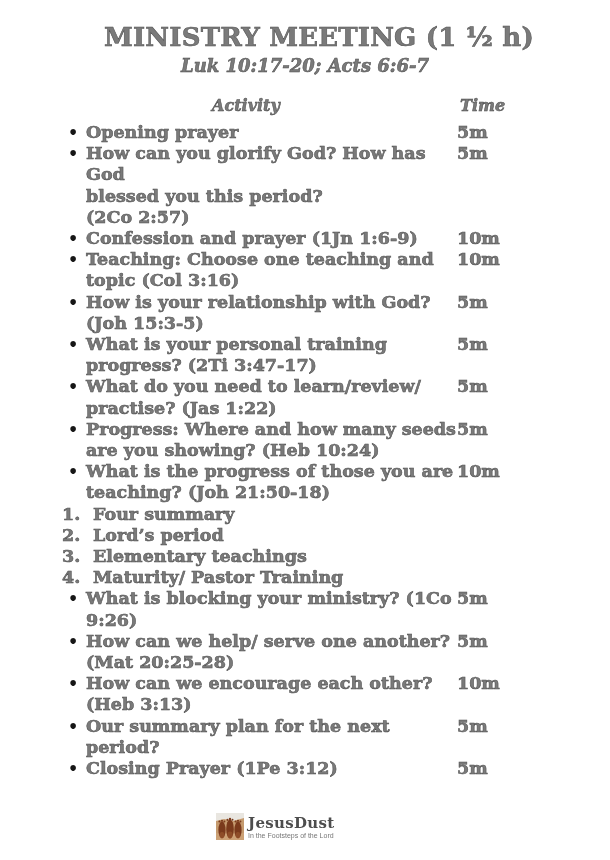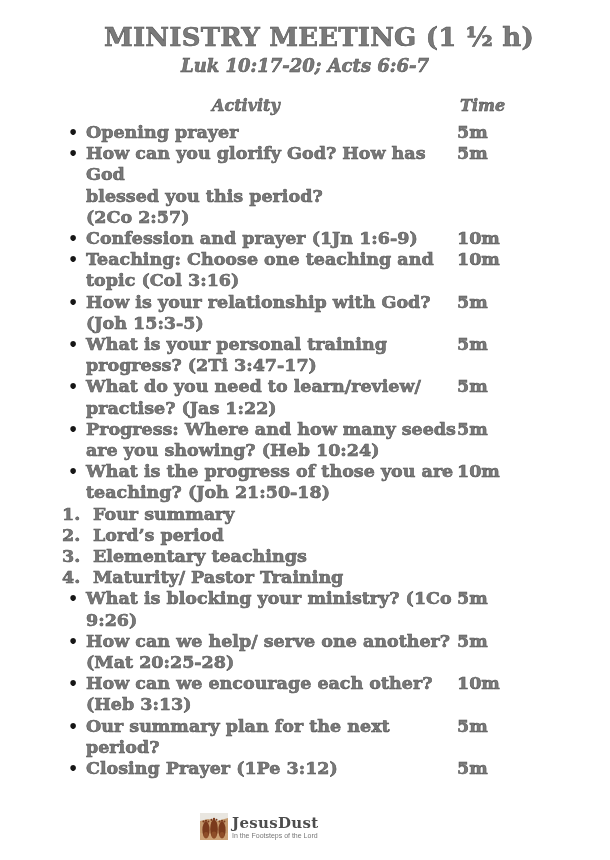--- a/index.html
+++ b/index.html
@@ -58,21 +58,21 @@
     font-weight:bold;
     font-size:16px;
   }
   .row .txt{
     white-space:pre-line;
     display:block;
   }
   .row .tm{display:block;text-align:left;}
   .footer{
     position:absolute;
-    left:200px;top:813px;
+    left:216px;top:813px;
     display:flex;
     align-items:center;
   }
   .logo{display:block;margin-right:4px;}
   .brandbox{display:flex;flex-direction:column;}
   .brand{
     font-family:"DejaVu Serif",serif;
     font-weight:bold;
     font-size:15px;
     line-height:16px;

